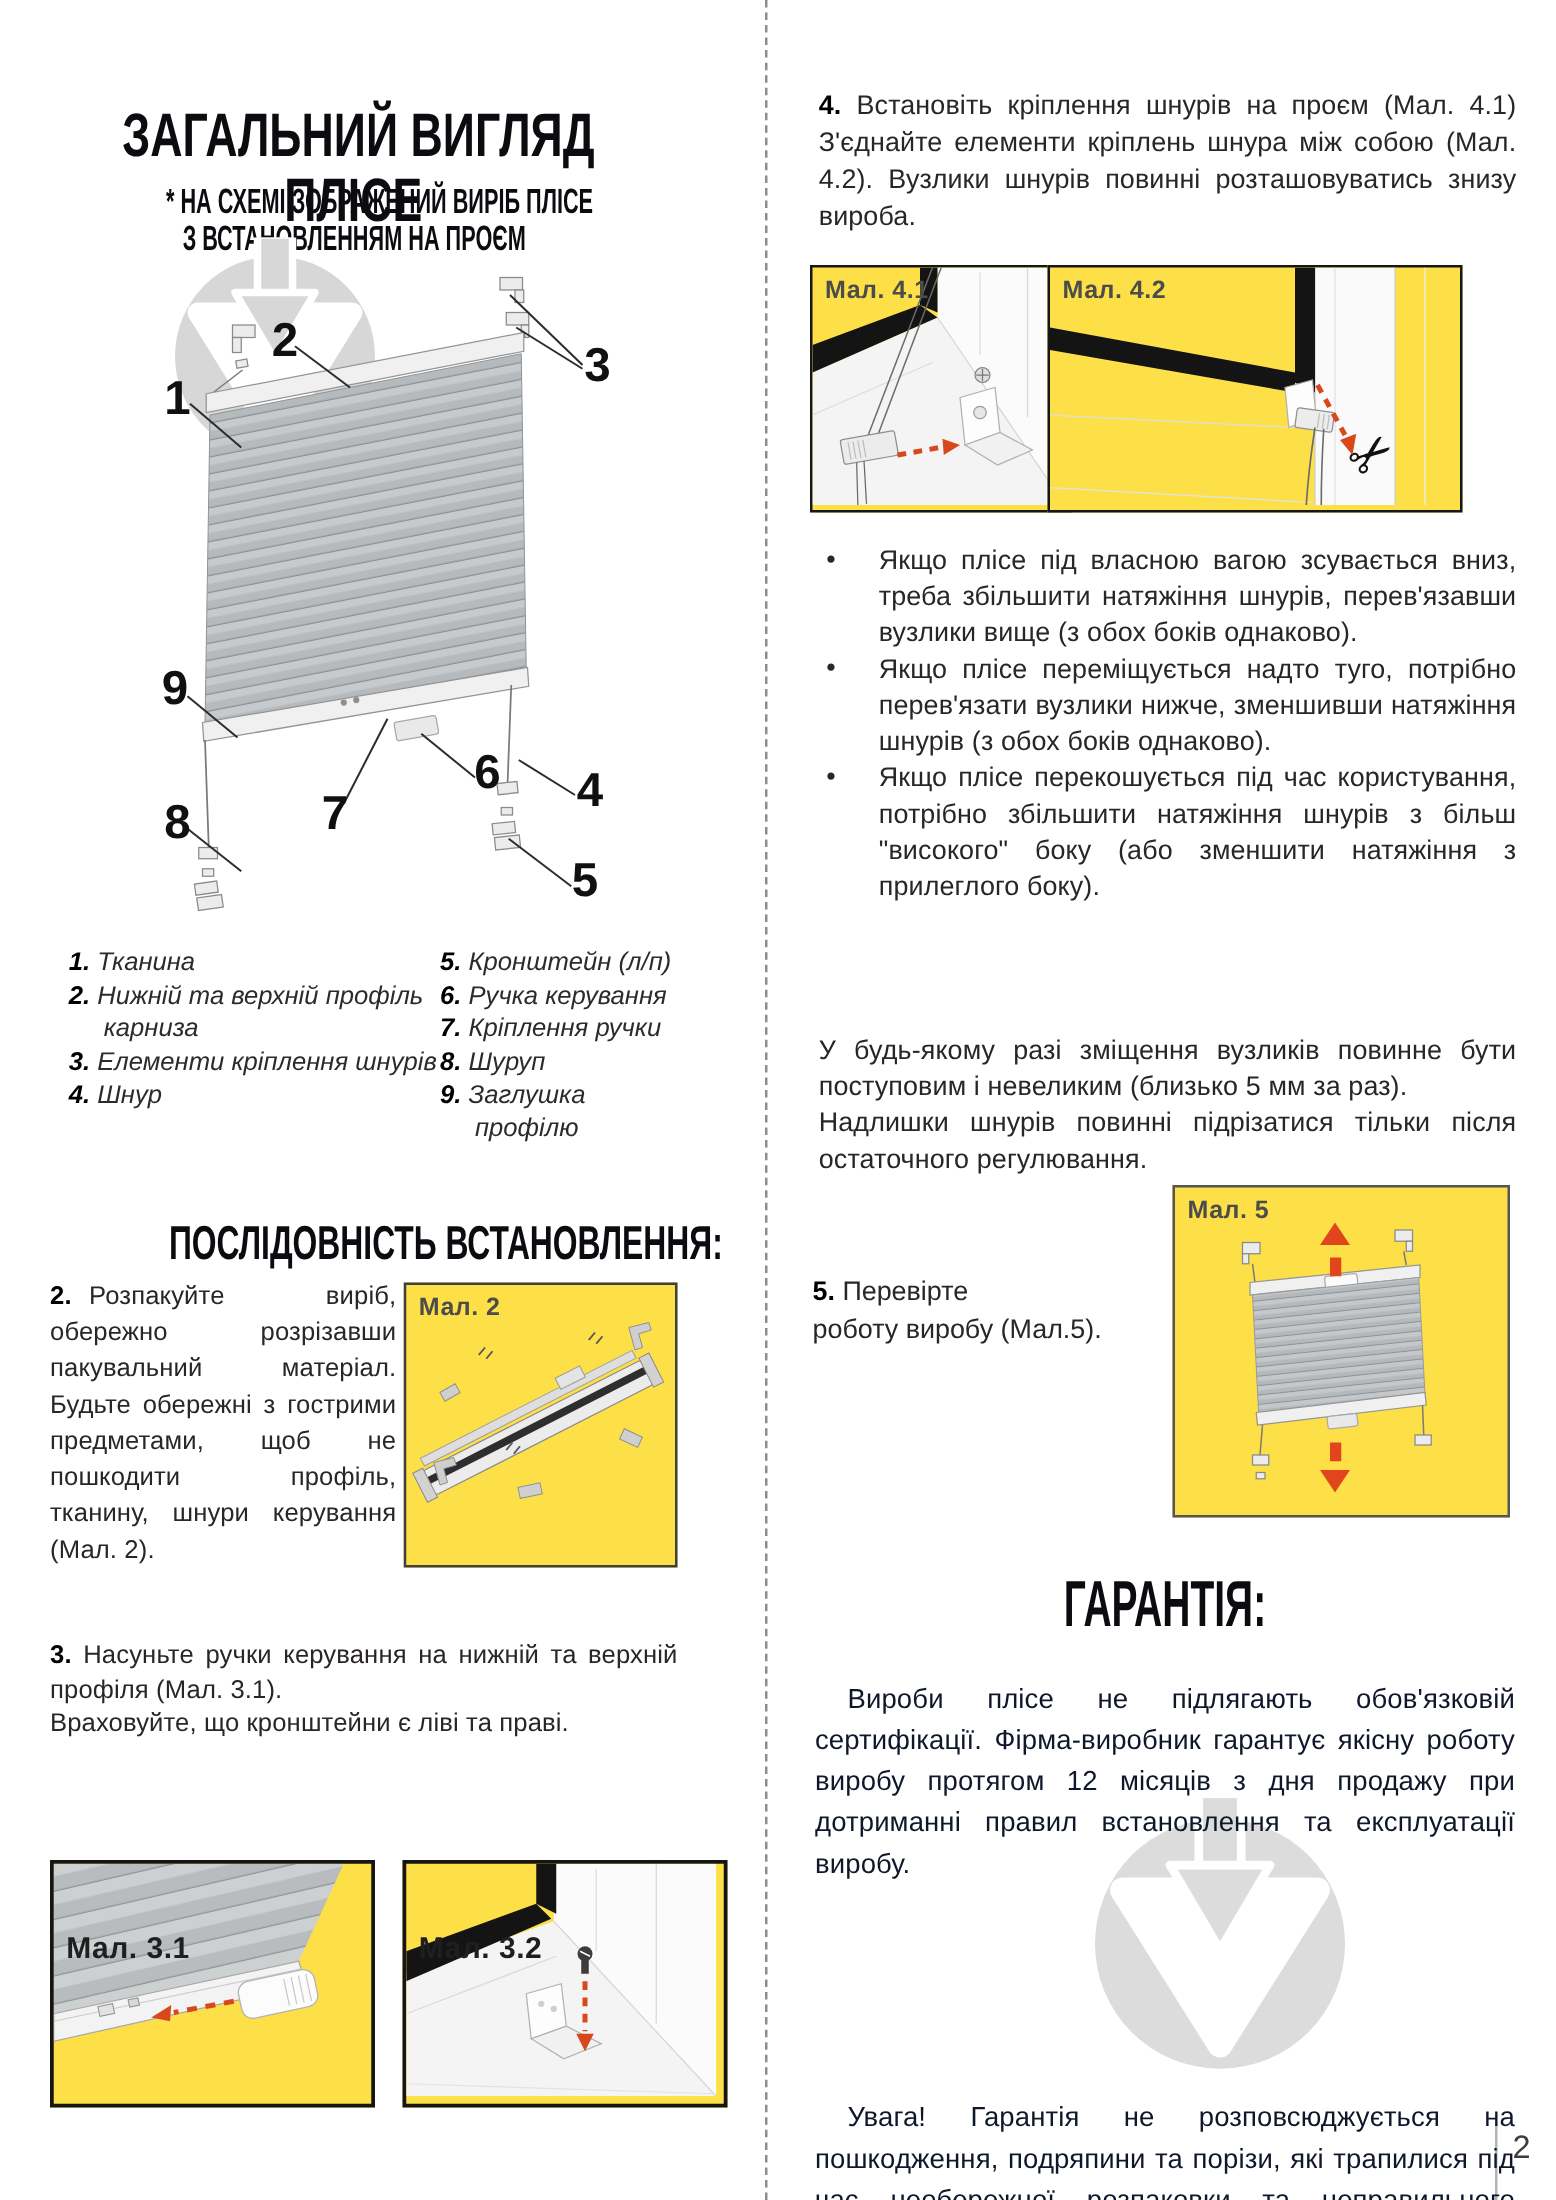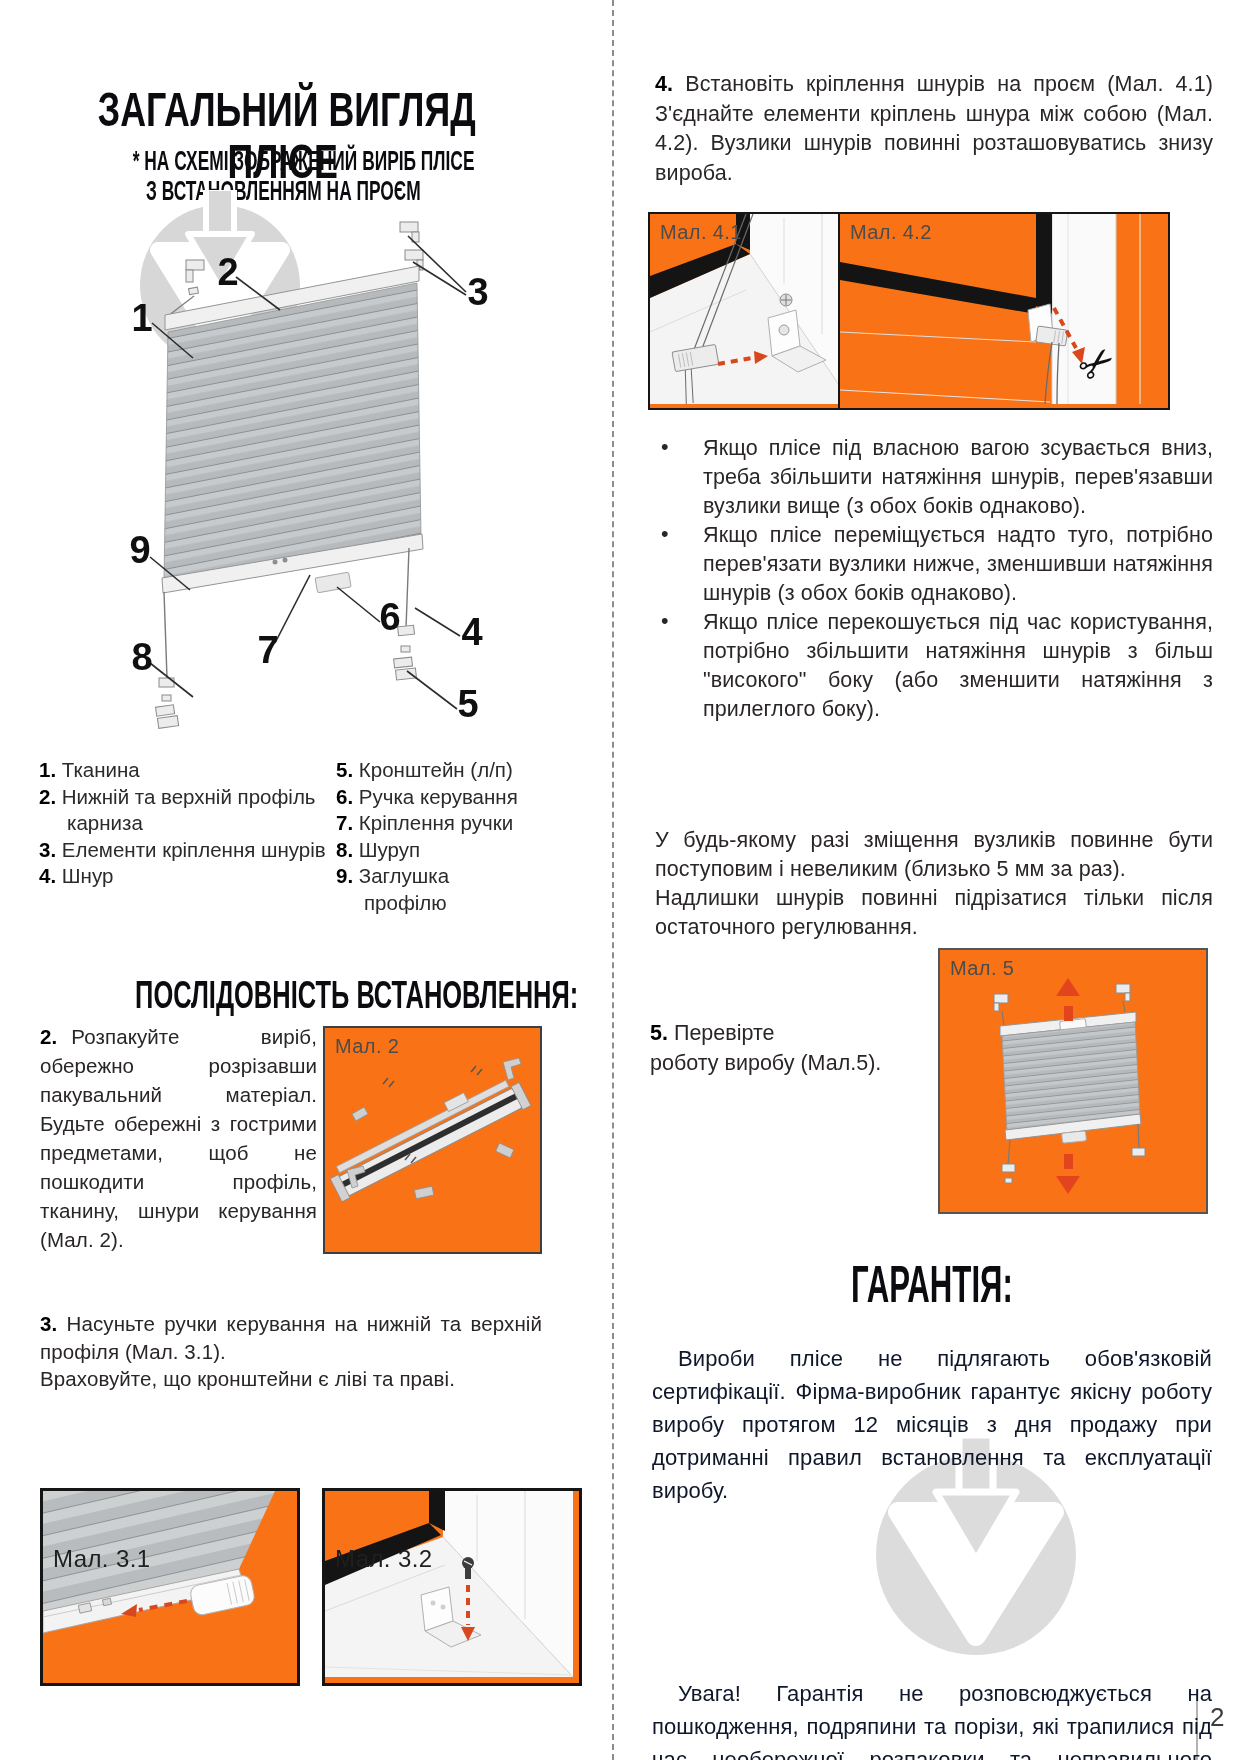--- a/index.html
+++ b/index.html
@@ -16,33 +16,33 @@
   .h2{left:26px;top:970px;width:514px;text-align:left;font-size:38px;line-height:50px;}
   .warr-h{left:652px;top:1256px;width:560px;text-align:center;font-size:52px;line-height:56px;}
   
   .body-l{font-size:20.5px;line-height:28px;letter-spacing:.1px;text-align:justify;color:#2a2628;}
   .body-r{font-size:21.5px;line-height:29px;letter-spacing:.1px;text-align:justify;color:#2a2628;}
   b{color:#000;}
   .step2{left:40px;top:1022px;width:277px;line-height:29px;}
   .step2 b{margin-right:14px;}
   .step3{left:40px;top:1310px;width:502px;line-height:27.5px;}
   .step4{left:655px;top:70px;width:558px;line-height:29.5px;}
-  .legend{left:39px;top:757px;width:492px;display:flex;font-size:20.5px;line-height:26.5px;color:#2b2b2b;}
+  .legend{left:55px;top:757px;width:492px;display:flex;font-size:20.5px;line-height:26.5px;color:#2b2b2b;font-style:italic;}
   .leg-c1{width:297px;} .leg-c2{width:195px;}
   .leg-item{padding-left:28px;text-indent:-28px;}
   .bullets{left:655px;top:434px;width:558px;}
   .bullet{position:relative;padding-left:48px;line-height:29px;}
   .bullet .dot{position:absolute;left:6px;top:-1px;text-indent:0;}
   .note{left:655px;top:826px;width:558px;line-height:29px;}
   .step5{left:650px;top:1018px;width:270px;font-size:21.5px;line-height:30px;color:#2a2628;}
   .warr-p{width:560px;text-align:justify;text-indent:26px;font-size:22px;line-height:33px;letter-spacing:.1px;color:#0f172a;position:relative;z-index:2;}
   .warr-p1{left:652px;top:1342px;}
   .warr-p2{left:652px;top:1512px;}
   
-  .fig{position:absolute;background:#f97316;}
+  .fig{position:absolute;background:#fde047;font-weight:bold;}
   .fig .lbl{position:absolute;top:7px;left:10px;font-size:20px;color:#4c4c4c;letter-spacing:.4px;z-index:3;}
   .fig svg{position:absolute;left:0;top:0;}
   #fig2{left:323px;top:1026px;width:215px;height:224px;border:2px solid #3f3f3f;}
   #fig31{left:40px;top:1488px;width:254px;height:192px;border:3px solid #151515;}
   #fig32{left:322px;top:1488px;width:254px;height:192px;border:3px solid #151515;}
   #fig31 .lbl,#fig32 .lbl{color:#1f1f1f;font-size:24px;margin-top:47px;}
   #fig41{left:648px;top:212px;width:206px;height:194px;border:2px solid #161616;}
   #fig42{left:838px;top:212px;width:328px;height:194px;border:2px solid #161616;}
   #fig5{left:938px;top:948px;width:266px;height:262px;border:2px solid #555;}
   .main-diagram{left:28px;top:190px;}

